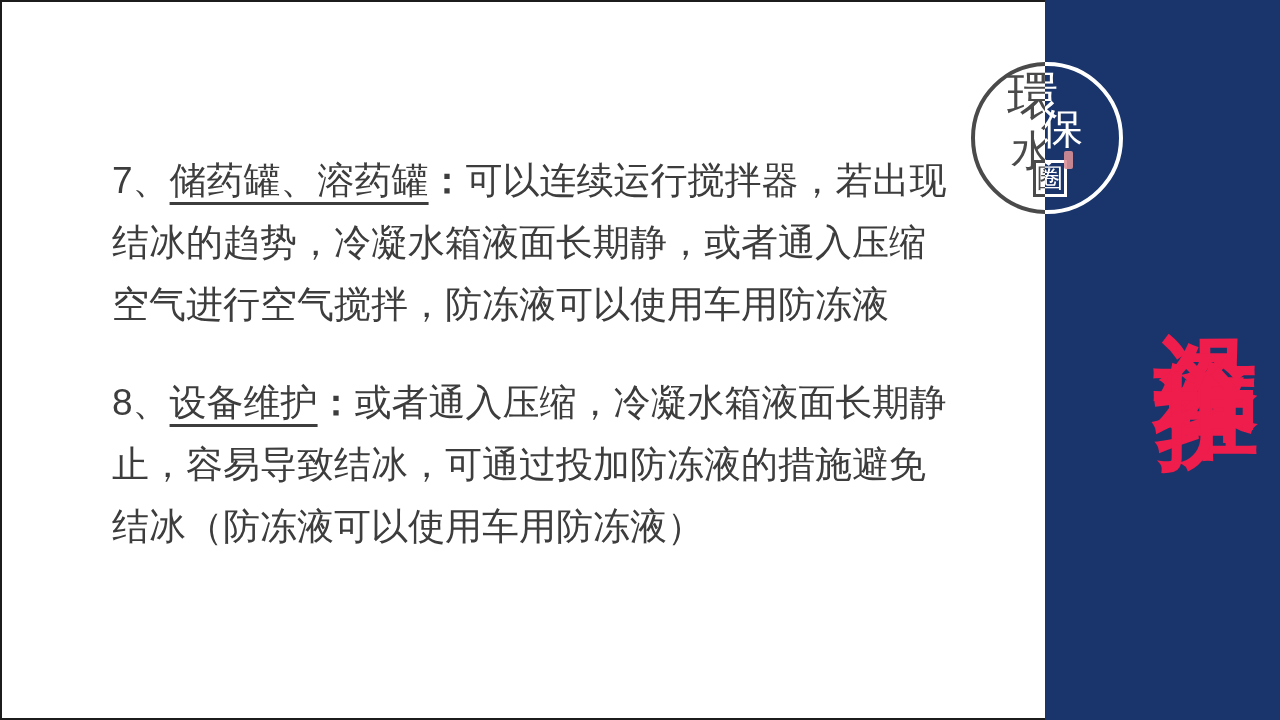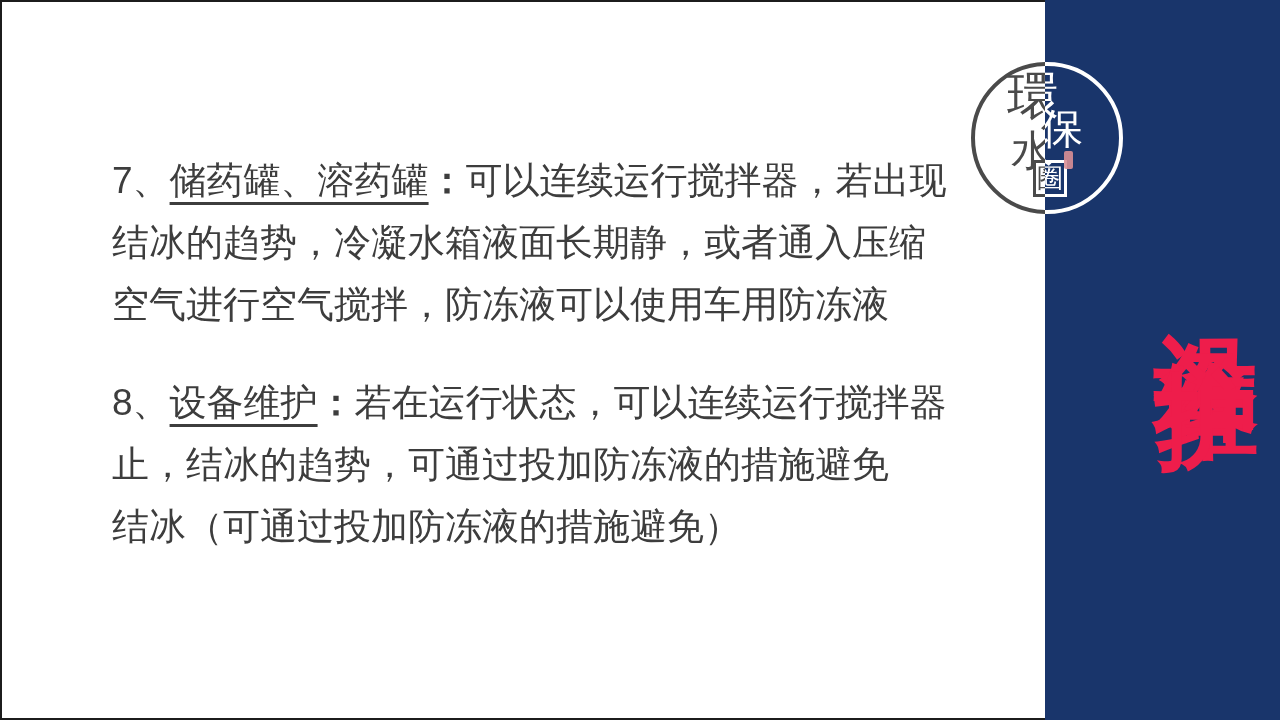--- a/index.html
+++ b/index.html
@@ -98,19 +98,19 @@
     </div>
   </div>
 
   <div class="content" id="content">
       <div class="para">
         <div class="line"><span class="seg">7、</span><span class="seg term">储药罐、溶药罐</span><span class="seg bold">：</span><span class="seg">可以连续运行搅拌器，若出现</span></div>
         <div class="line"><span class="seg">结冰的趋势，冷凝水箱液面长期静，或者通入压缩</span></div>
         <div class="line"><span class="seg">空气进行空气搅拌，防冻液可以使用车用防冻液</span></div>
       </div>
       <div class="para">
-        <div class="line"><span class="seg">8、</span><span class="seg term">设备维护</span><span class="seg bold">：</span><span class="seg">若在运行状态，可以连续运行搅拌器</span></div>
-        <div class="line"><span class="seg">止，结冰的趋势，可通过投加防冻液的措施避免</span></div>
-        <div class="line"><span class="seg">结冰（可通过投加防冻液的措施避免）</span></div>
+        <div class="line"><span class="seg">8、</span><span class="seg term">设备维护</span><span class="seg bold">：</span><span class="seg">或者通入压缩，冷凝水箱液面长期静</span></div>
+        <div class="line"><span class="seg">止，容易导致结冰，可通过投加防冻液的措施避免</span></div>
+        <div class="line"><span class="seg">结冰（防冻液可以使用车用防冻液）</span></div>
       </div>
     </div>
 
 </div>
 
 </body></html>

